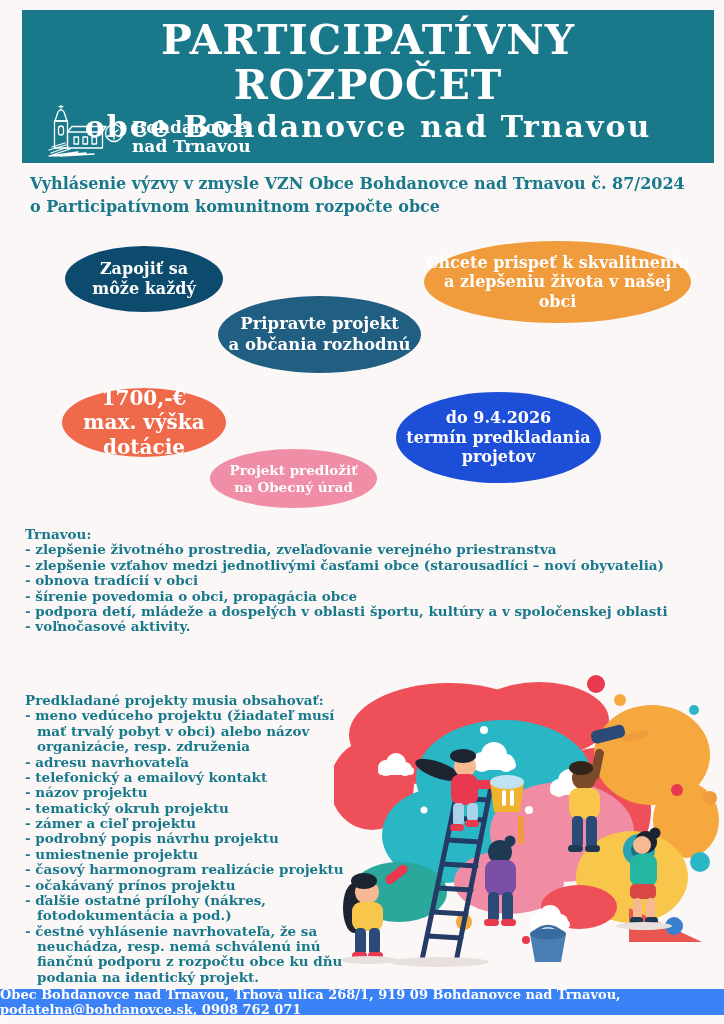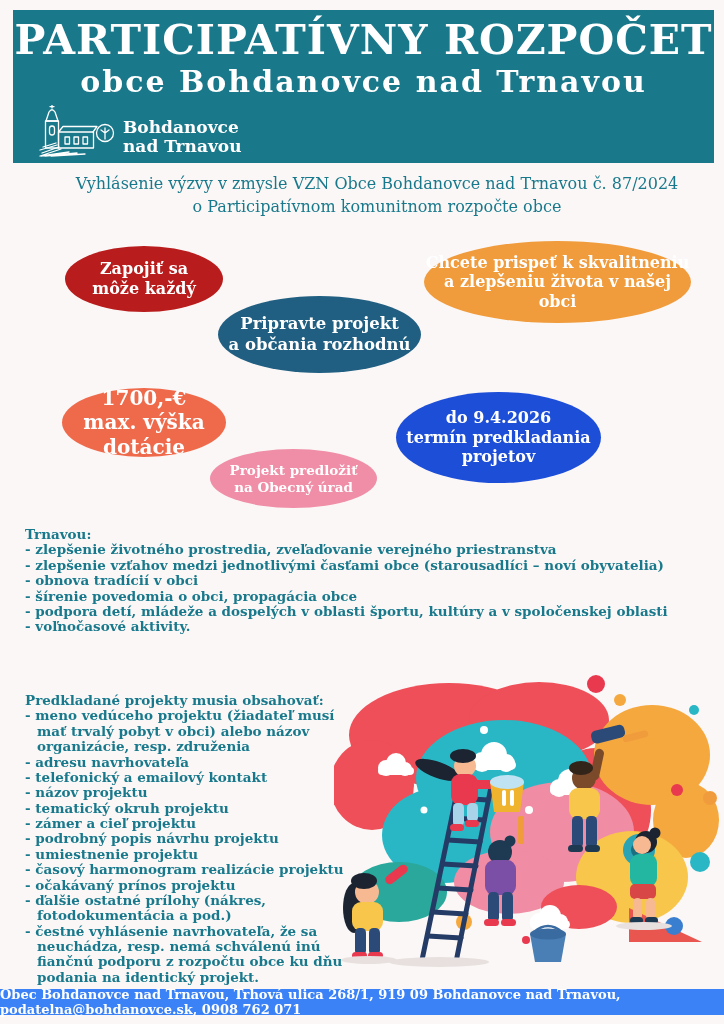--- a/index.html
+++ b/index.html
@@ -7,53 +7,53 @@
   body {
     font-family:"DejaVu Serif", serif;
     background:#fbf7f6;
     position:relative;
     overflow:hidden;
   }
   .page { position:absolute; inset:0; }
 
   
   .header {
-    position:absolute; left:13px; top:10px; right:10px; height:153px;
+    position:absolute; left:22px; top:10px; right:10px; height:153px;
     background:#19788a; color:#ffffff; text-align:center;
   }
   .title1 {
     font-size:41px; font-weight:bold; letter-spacing:1px;
     margin-top:8px; line-height:1.1;
   }
   .title2 {
     font-size:30px; font-weight:bold; letter-spacing:2px; line-height:1.1;
     margin-top:2px;
   }
   .logo {
     position:absolute; left:26px; bottom:6px;
     display:flex; align-items:flex-end; gap:6px; text-align:left;
   }
   .logo svg { display:block; }
   .logo-text { font-size:17px; font-weight:bold; line-height:1.15; color:#ffffff; }
 
   
   .announce {
     position:absolute; left:0; top:172px; width:724px;
-    text-align:center; color:#19798c; font-weight:normal;
+    text-align:left; color:#19798c; font-weight:bold;
     font-size:16px; line-height:1.45;padding-left:30px;
   }
 
   
   .bubble {
     position:absolute; border-radius:50%;
     display:flex; flex-direction:column; justify-content:center; align-items:center;
     color:#ffffff; font-weight:bold; text-align:center; line-height:1.22;
   }
   .bubble span { display:block; }
-  .b-red     { left:65px;  top:246px; width:158px; height:66px; background:#b91c1c; font-size:16px; }
+  .b-red     { left:65px;  top:246px; width:158px; height:66px; background:#0c4a6e; font-size:16px; }
   .b-darkteal{ left:218px; top:296px; width:203px; height:77px; background:#205f81; font-size:16.5px; }
   .b-orange  { left:424px; top:241px; width:267px; height:82px; background:#f09b3c; font-size:16px;align-items:center; }
   .b-tomato  { left:62px;  top:388px; width:164px; height:69px; background:#ee6a4b; font-size:20px; }
   .b-pink    { left:210px; top:449px; width:167px; height:59px; background:#ef8ea6; font-size:13.5px; }
   .b-teal    { left:396px; top:392px; width:205px; height:91px; background:#1d4ed8; font-size:16px; }
 
   
   .textblock { color:#19798c; font-weight:bold; font-size:13.5px; line-height:1.14; }
   .block1 { position:absolute; left:25px; top:514px; width:692px; }
   .block1 .heading { margin-top:13px; }

